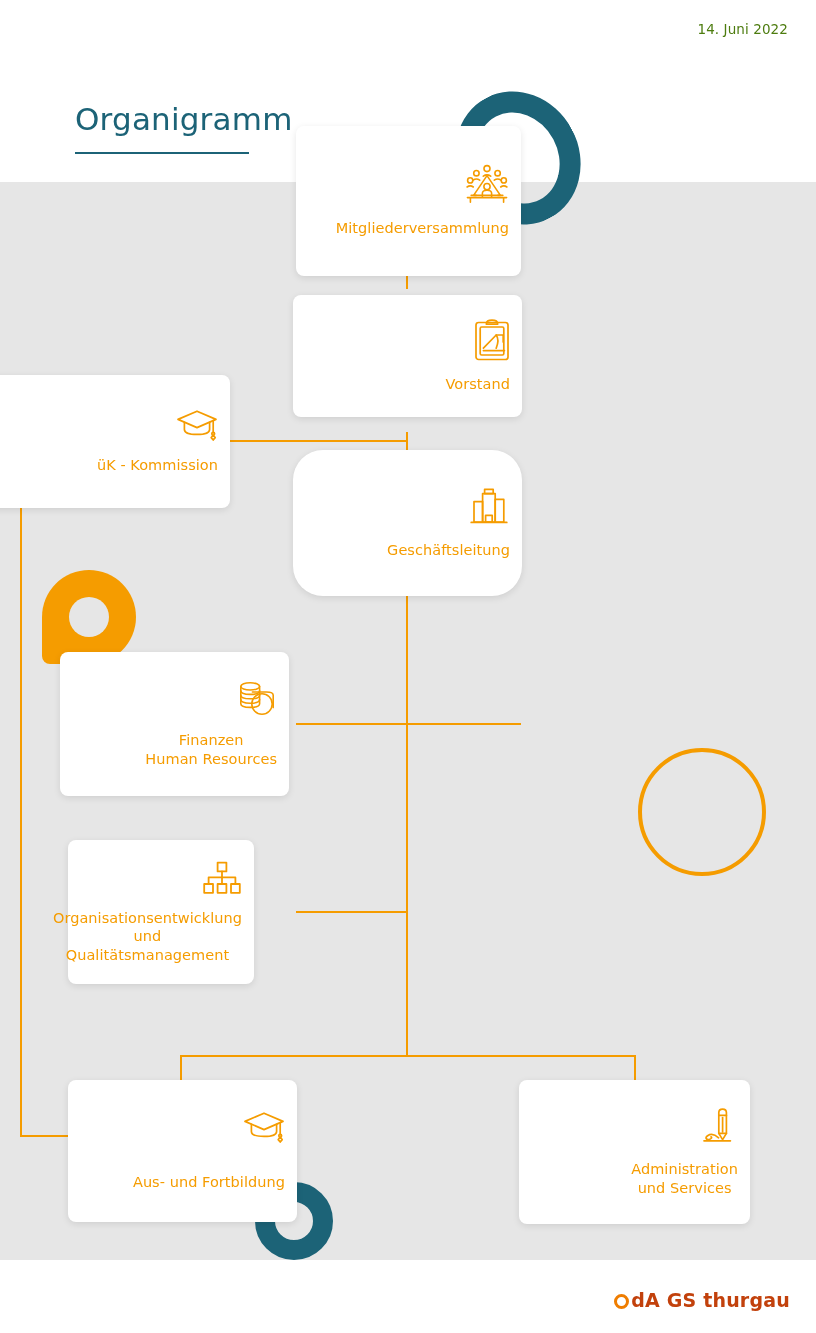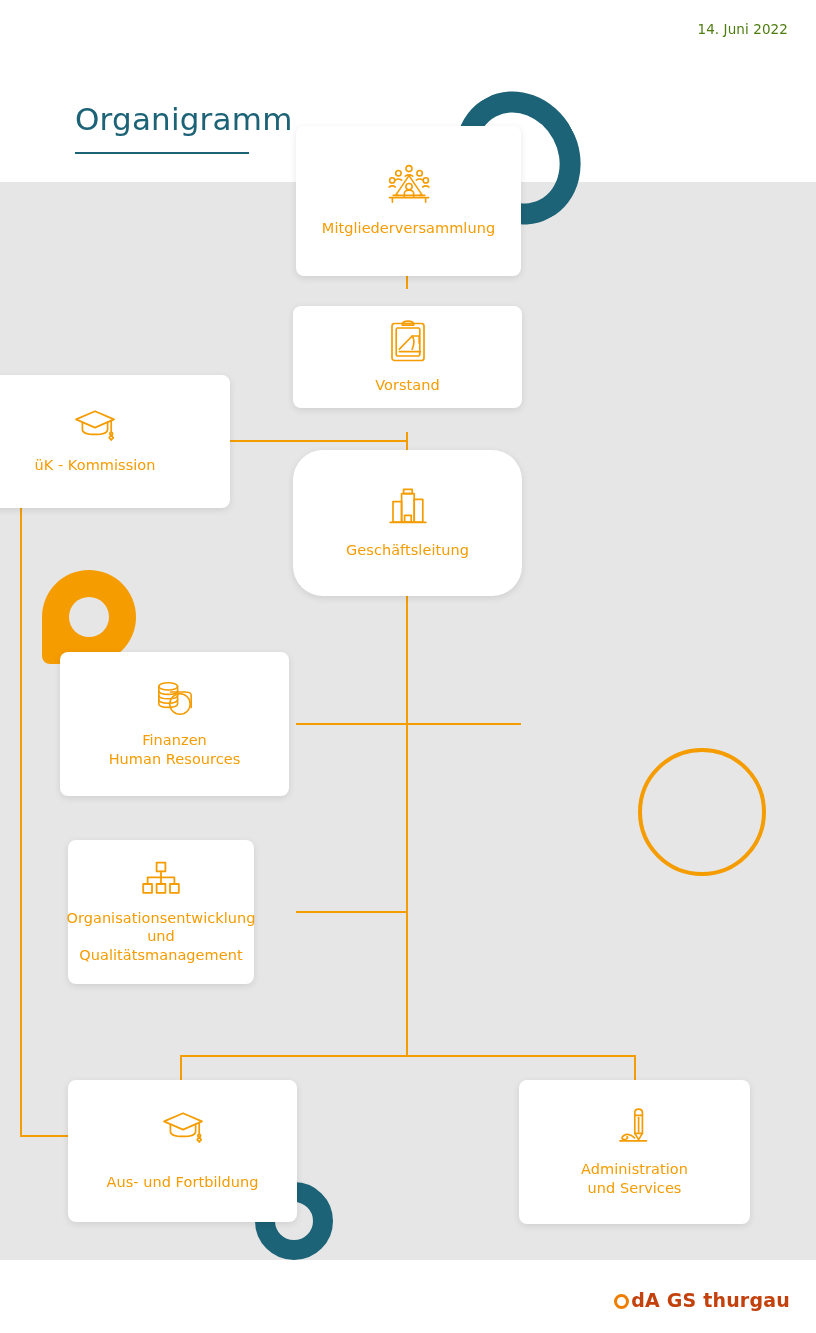--- a/index.html
+++ b/index.html
@@ -135,21 +135,21 @@
 
   
   .card {
     position: absolute;
     background: #ffffff;
     border-radius: 8px;
     box-shadow: 0 2px 7px rgba(0,0,0,0.10);
     z-index: 4;
     display: flex;
     flex-direction: column;
-    align-items: center;
+    align-items: flex-end;
     justify-content: center;
     box-sizing: border-box;
     padding: 10px 12px;
   }
   .card .icon {
     display: block;
     margin-bottom: 13px;
     line-height: 0;
   }
   .card .label {
@@ -243,21 +243,21 @@
         <circle cx="22" cy="22.6" r="3.1"></circle>
         <path d="M17.4 33.2 v-4.0 q0 -3.0 4.6 -3.0 q4.6 0 4.6 3.0 v4.0"></path>
         <path d="M2.4 33.6 H41.6"></path>
         <path d="M5.4 33.8 v4.4 M38.6 33.8 v4.4"></path>
         <path d="M6.2 31.4 h5.0 M32.8 31.4 h5.0"></path>
       </svg>
     </span>
     <span class="label">Mitgliederversammlung</span>
   </div>
 
-  <div class="card" style="left:293px; top:306px; width:229px; height:102px;">
+  <div class="card" style="left:293px; top:295px; width:229px; height:122px;">
     <span class="icon">
       <svg width="36" height="44" viewBox="0 0 36 44" fill="none" stroke="#f59c00" stroke-width="1.7" stroke-linecap="round" stroke-linejoin="round">
         <rect x="2" y="4.5" width="32" height="37" rx="2.6"></rect>
         <rect x="6.2" y="9.0" width="23.6" height="28" rx="1.4"></rect>
         <path d="M12.4 6.2 h11.2 v-0.6 q0 -3.4 -5.6 -3.4 q-5.6 0 -5.6 3.4 z"></path>
         <path d="M9.4 32.6 h21.0"></path>
         <path d="M9.4 30.2 L22.2 17.0 q3.4 4.8 0 13.2"></path>
         <path d="M22.2 17.0 h7.0 v7.0"></path>
       </svg>
     </span>

